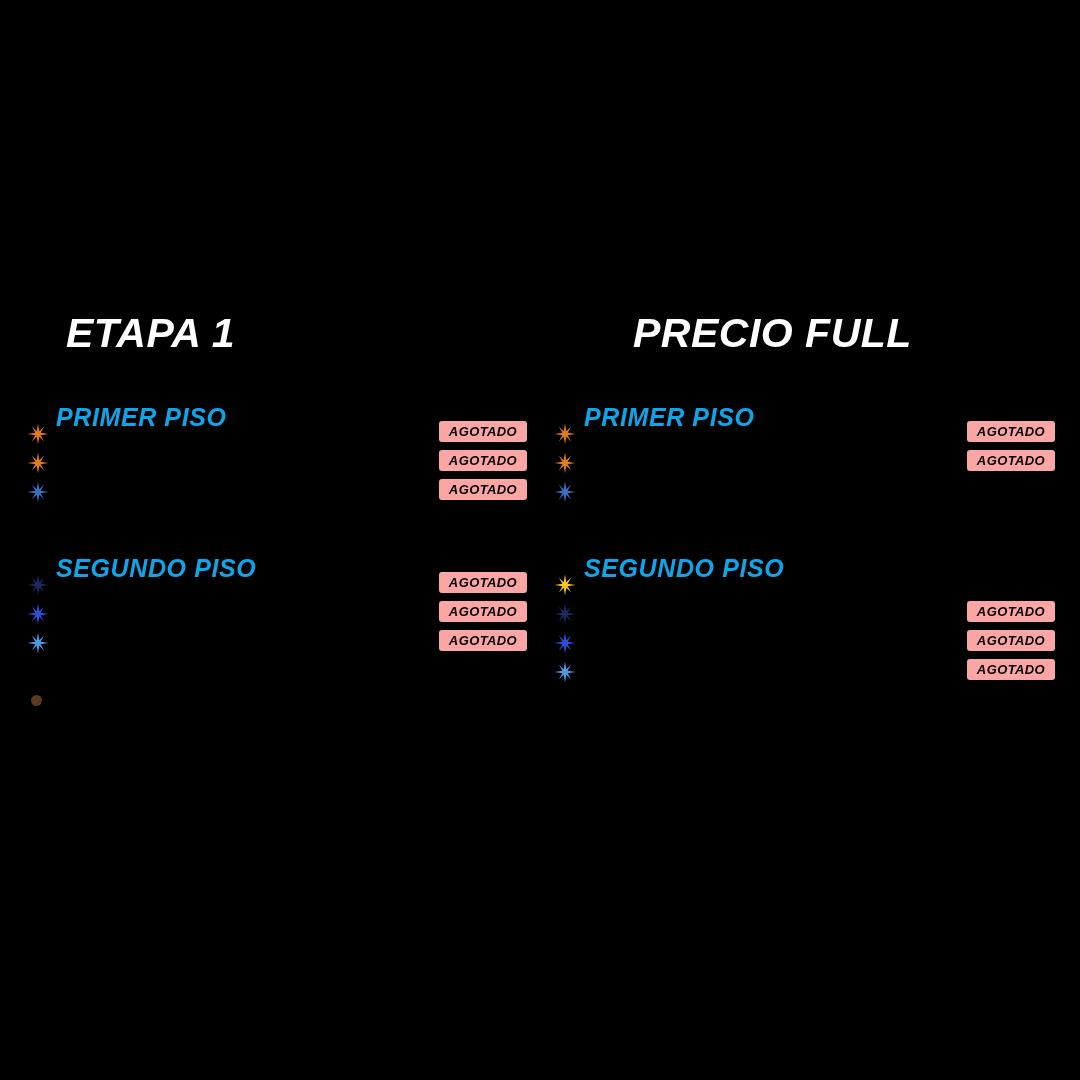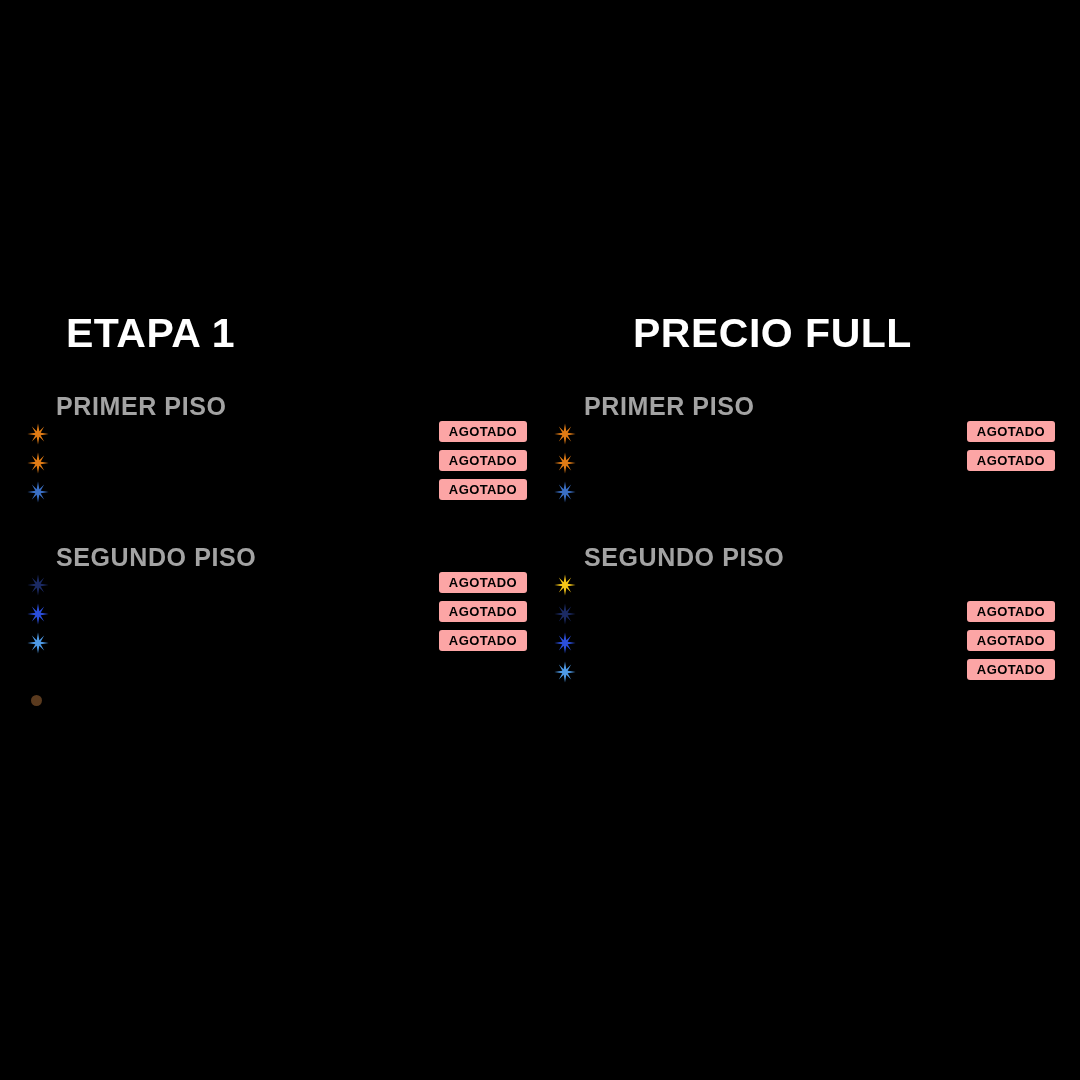--- a/index.html
+++ b/index.html
@@ -16,20 +16,21 @@
     font-family: "Liberation Sans", sans-serif;
     -webkit-font-smoothing: antialiased;
   }
 
   #stage {
     position: absolute;
     inset: 0;
     width: 1028px;
     height: 1080px;
     background: #000000;
+    font-style: italic;
   }
 
   
   .column {
     position: absolute;
     top: 0;
     height: 1080px;
   }
   .column.left  { left: 0px;   width: 540px; }
   .column.right { left: 518px; width: 562px; }
@@ -50,22 +51,22 @@
 
   
   .floor {
     position: absolute;
     left: 0;
     width: 100%;
   }
   .floor-title {
     position: absolute;
     left: 56px;
-    top: 1px;
-    color: #a3a3a3;
+    top: 12px;
+    color: #0ea5e9;
     font-size: 25px;
     font-weight: 800;
     letter-spacing: 0.6px;
     line-height: 1;
     white-space: nowrap;
   }
   .column.right .floor-title { left: 66px; }
 
   
   .rows {

